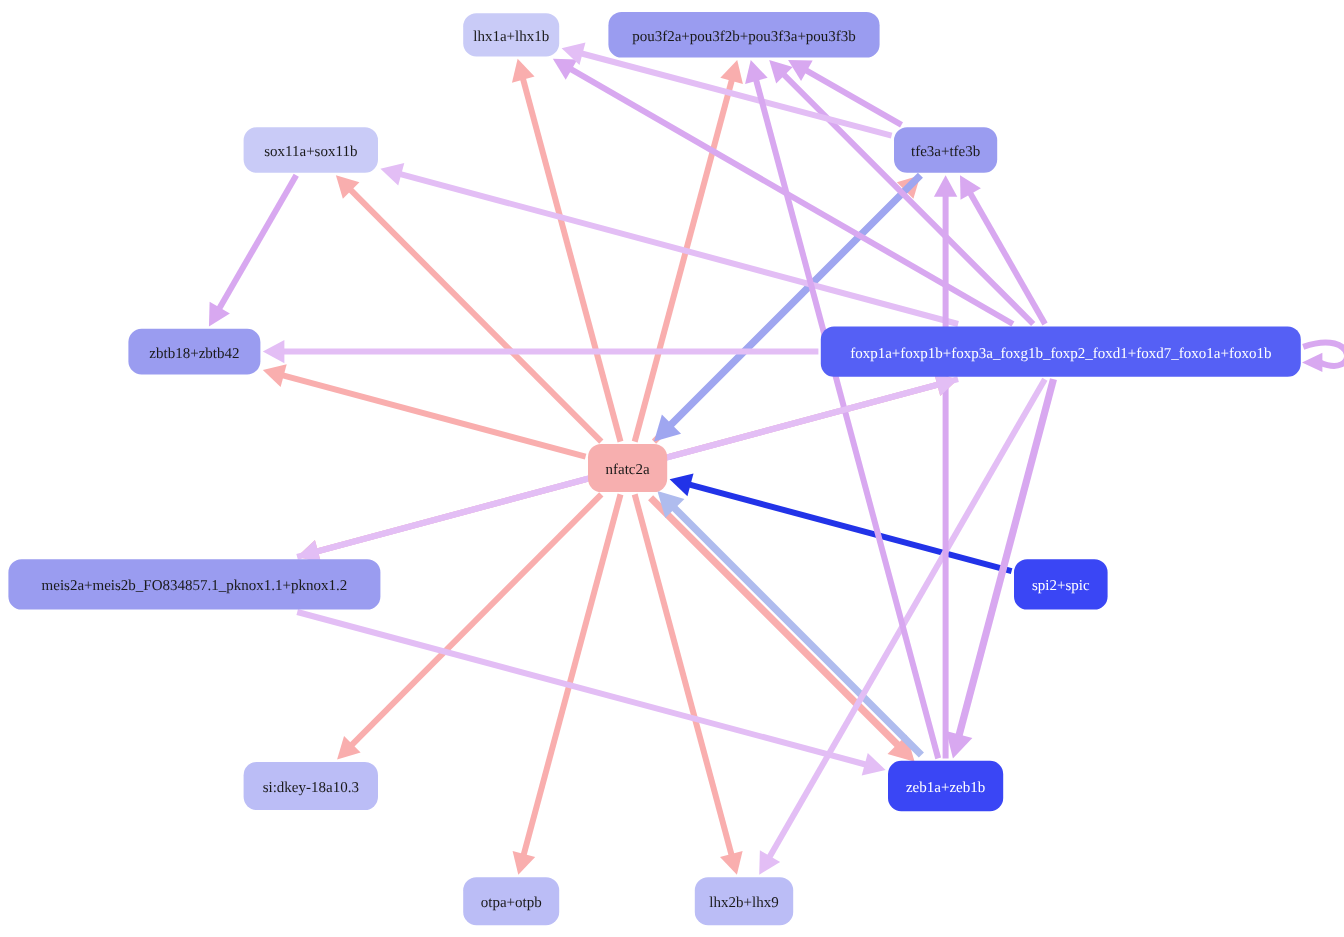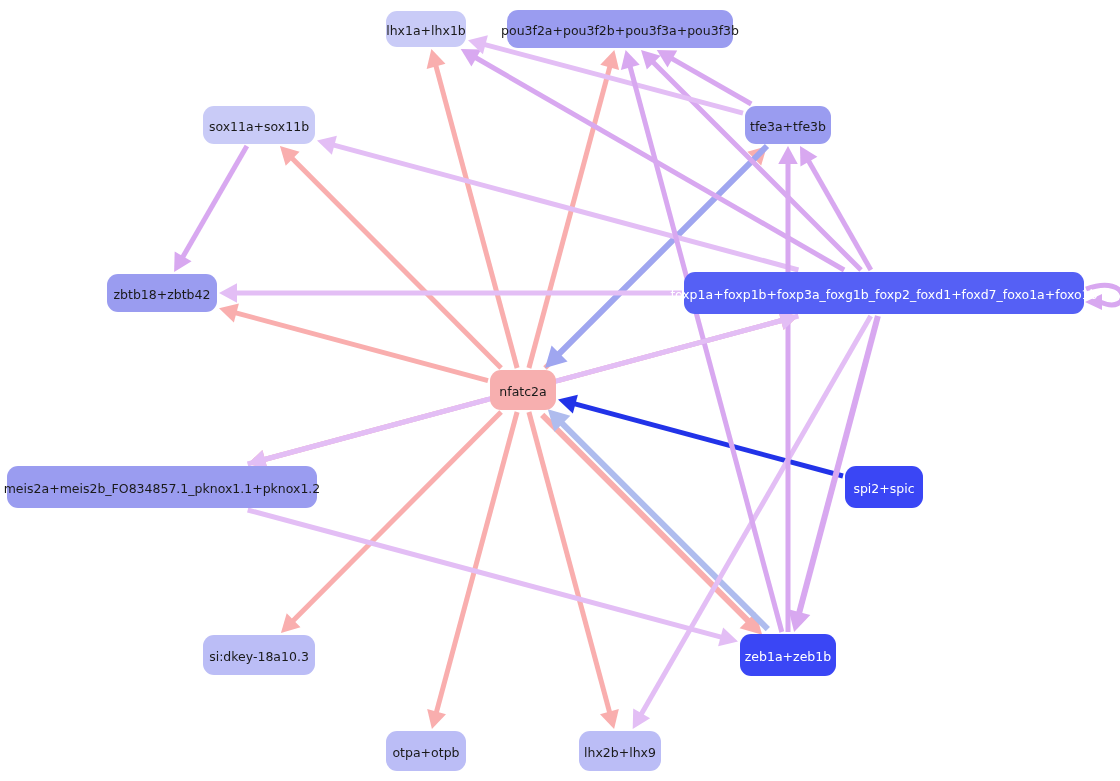--- a/index.html
+++ b/index.html
@@ -1,18 +1,18 @@
 <!DOCTYPE html>
 <html><head>
 <meta charset="utf-8">
 <style>
   html,body{margin:0;padding:0;background:#ffffff;}
   body{width:1120px;height:781px;overflow:hidden;
        font-family:"DejaVu Sans","Liberation Sans",sans-serif;}
-  #graph-root{position:relative;width:908px;height:781px;}
+  #graph-root{position:relative;width:908px;height:781px;font-family:Liberation Serif, serif;}
   svg#net{position:absolute;left:0;top:0;width:1120px;height:781px;display:block;}
   .node-label{font-size:12.5px;text-anchor:middle;dominant-baseline:central;
               pointer-events:none;}
 </style>
 </head>
 <body>
 
 <div id="graph-root">
   <svg id="net" viewBox="0 0 1120 781" preserveAspectRatio="xMidYMid meet">
     <g id="edge-layer">

